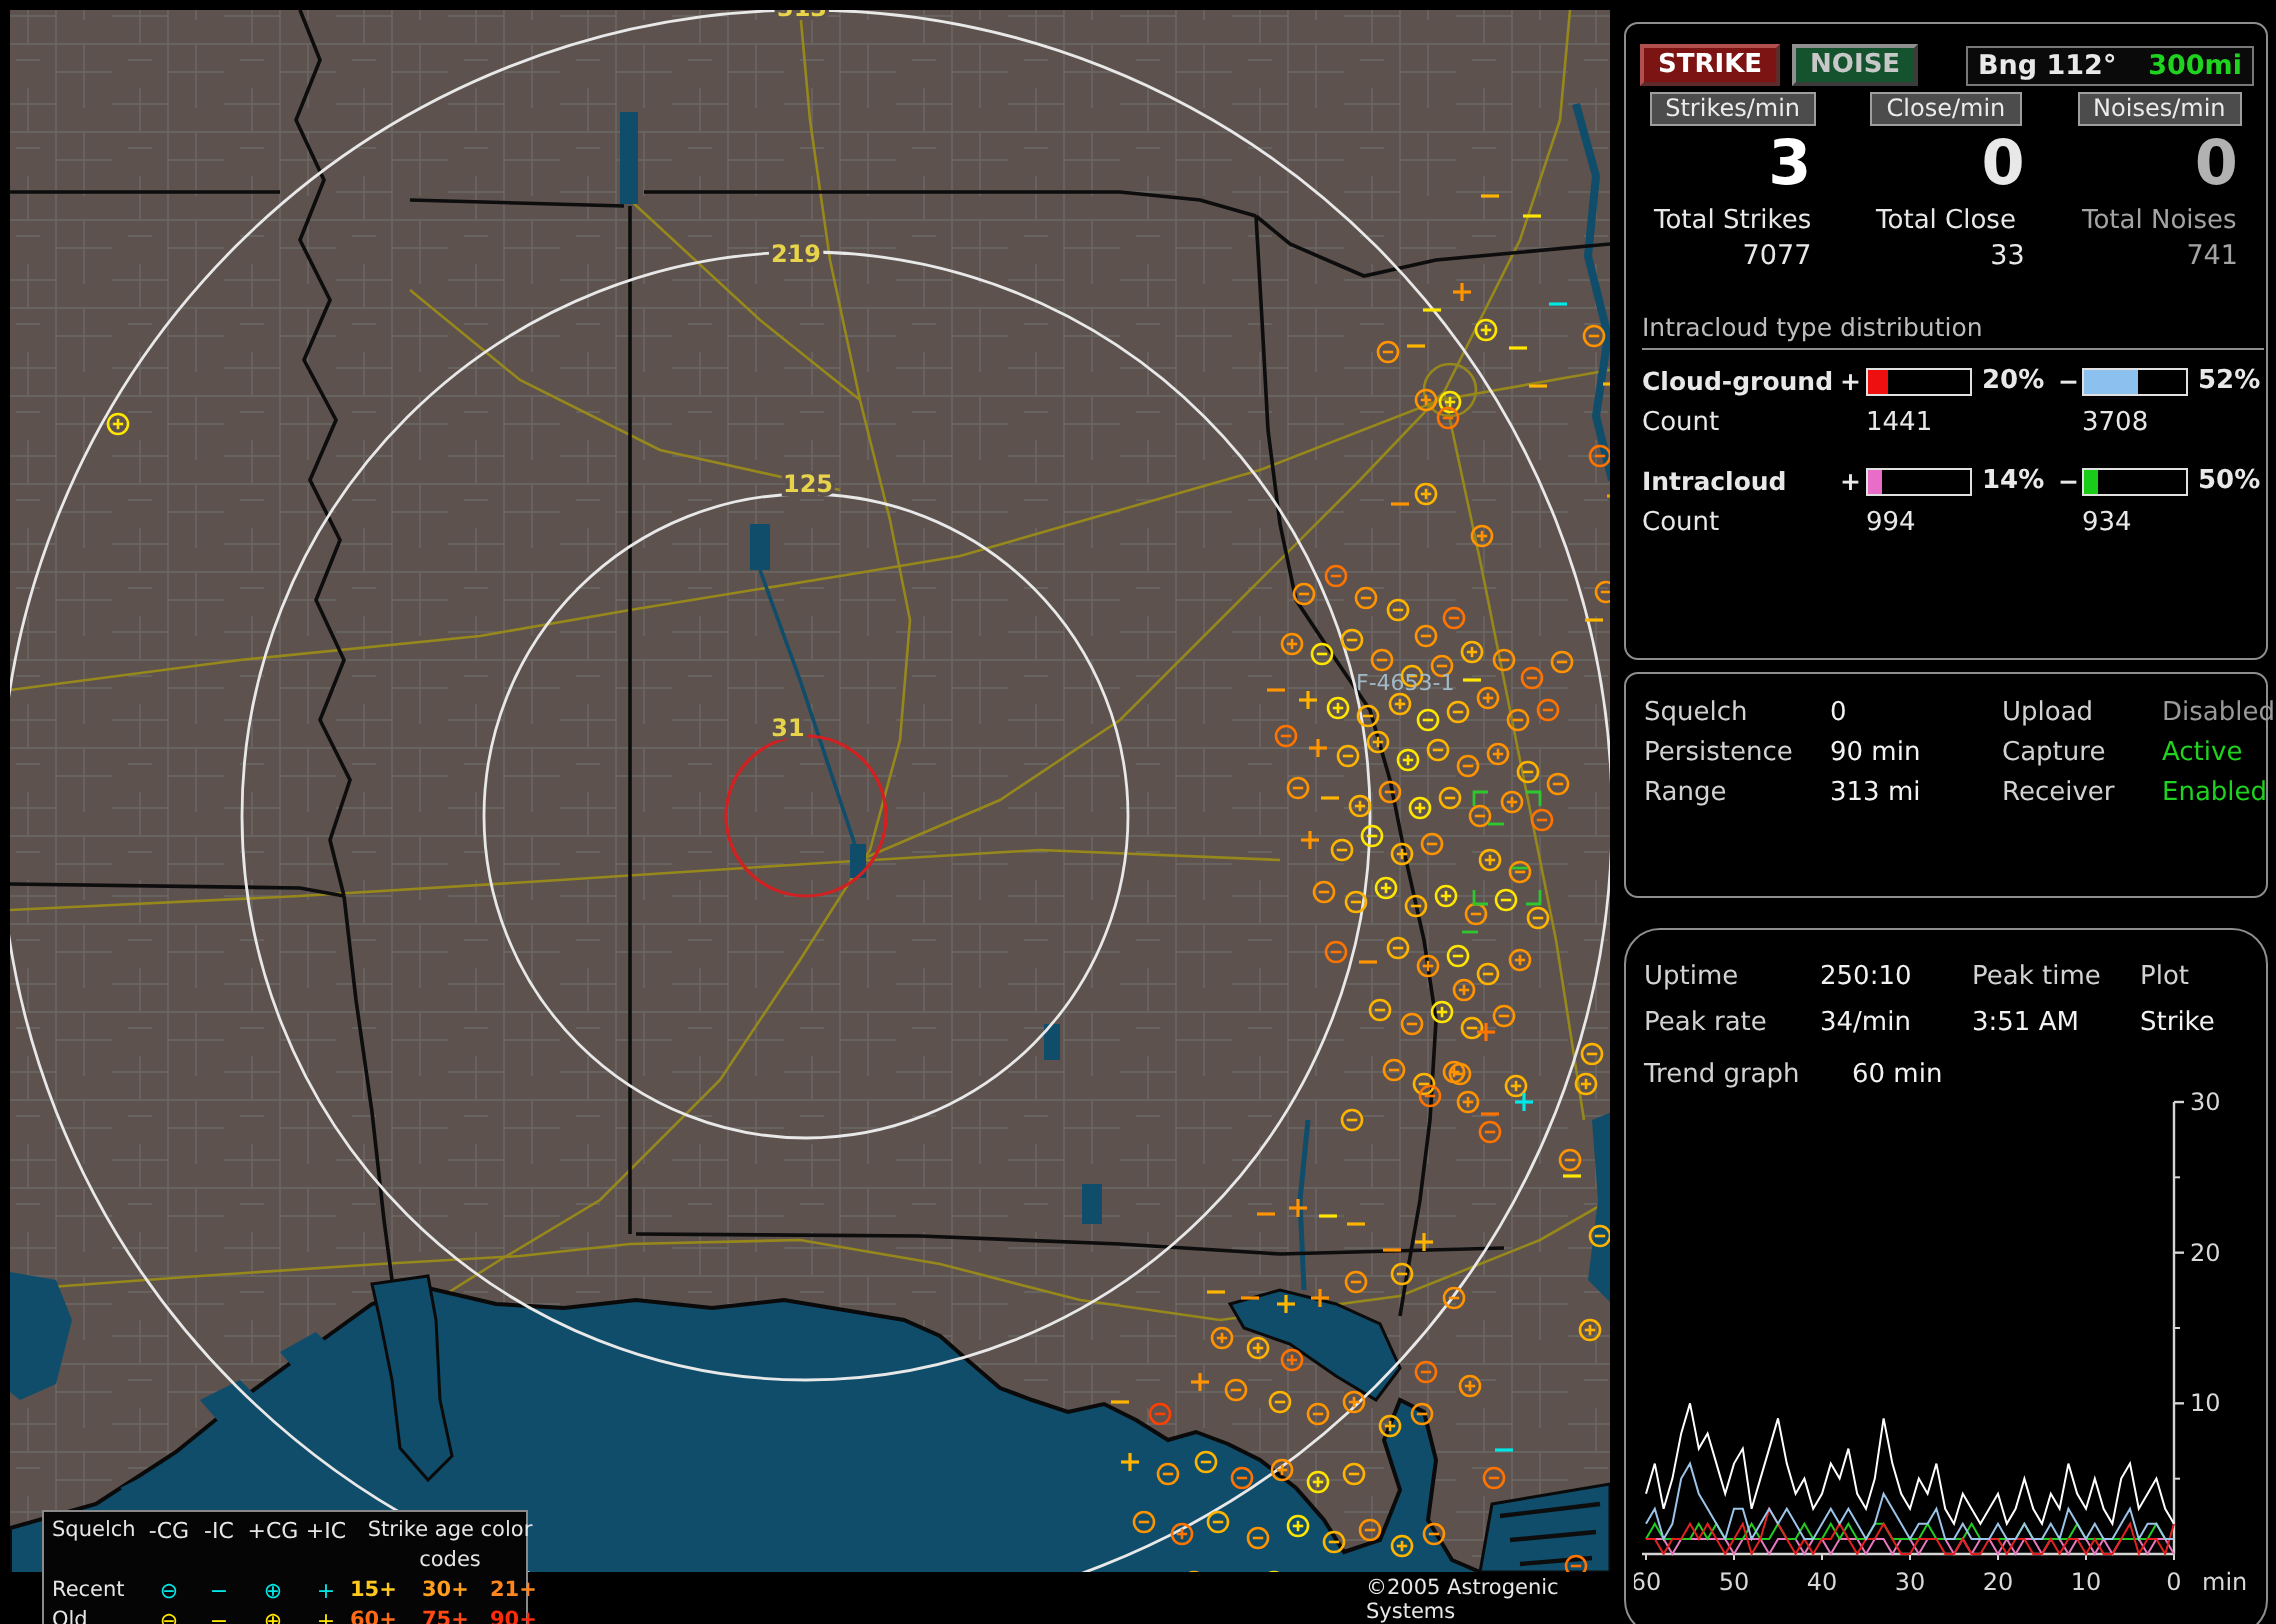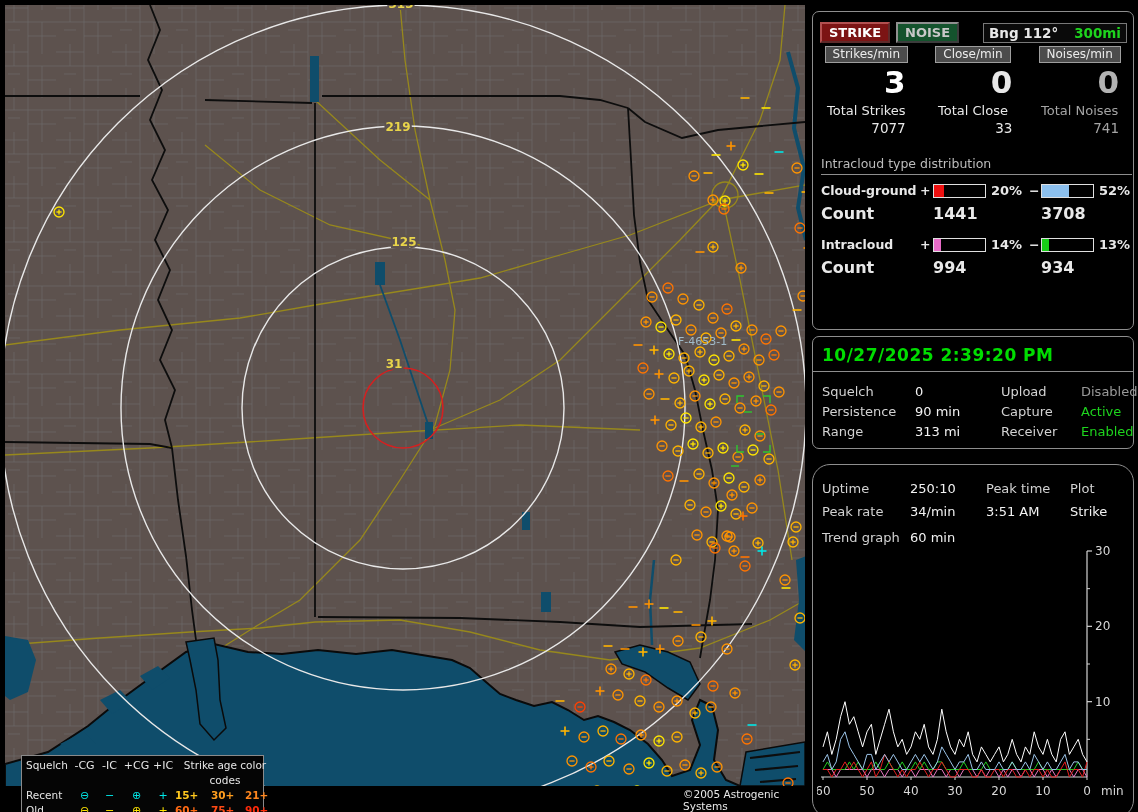--- a/index.html
+++ b/index.html
@@ -40,30 +40,30 @@
   .dist-title{color:#bcbcbc;font-size:12.5px;margin:20px 0 0 8px;padding-bottom:3px;
     border-bottom:1px solid #8e8e8e;margin-right:1px;}
   .dgrid{display:grid;grid-template-columns:99px 13px 53px 43px 12px 53px 40px;
     align-items:center;margin:8px 0 0 8px;font-size:12.5px;}
   .dlabel{font-weight:bold;}
   .sign{font-weight:bold;text-align:left;}
   .bar{height:12px;border:1px solid #e0e0e0;background:#000;}
   .bar>div{height:100%;}
   .pct{font-weight:bold;padding-left:5px;font-size:13px;}
   .cgrid{display:grid;grid-template-columns:99px 13px 96px 12px 93px;margin:6px 0 0 8px;
-    font-size:16px;font-weight:bold;}
+    font-size:13px;font-weight:normal;}
   
   #clock{color:#00dd00;font-weight:bold;font-size:17px;padding:8px 0 6px 9px;
     border-bottom:1px solid #8e8e8e;letter-spacing:0.5px;}
   .setgrid{display:grid;grid-template-columns:93px 86px 80px auto;font-size:13px;
     margin:10px 0 0 9px;line-height:20px;}
   
   .upgrid{display:grid;grid-template-columns:88px 76px 84px auto;font-size:13px;
     margin:12px 0 0 9px;line-height:23px;}
-  .tggrid{display:grid;grid-template-columns:88px auto;font-size:13px;margin:7px 0 0 9px;}
+  .tggrid{display:grid;grid-template-columns:88px auto;font-size:13px;margin:7px 0 0 9px;gap:16px;}
   #trend-svg{position:absolute;left:4px;top:72px;}
   .klabel{color:#d2d2d2;}
   .kval{color:#f2f2f2;}
 </style>
 </head>
 <body>
 
 <div id="map-wrap" class="abs">
   <svg id="map-svg" width="810" height="790">
     <defs>
@@ -914,33 +914,32 @@
     <span class="dlabel">Intracloud</span>
     <span class="sign">+</span>
     <span class="bar">
         <div style="width: 14%; background: rgb(232, 108, 200);"></div>
       </span>
     <span class="pct">14%</span>
     <span class="sign">−</span>
     <span class="bar">
         <div style="width: 13%; background: rgb(24, 204, 24);"></div>
       </span>
-    <span class="pct">13%</span>
+    <span class="pct">50%</span>
   </div>
   <div class="cgrid">
     <span>Count</span>
       <span></span>
     <span>994</span>
       <span></span>
     <span>934</span>
   </div>
 </div>
 
 <div id="panel2" class="panel">
-  <div id="clock">10/27/2025 2:39:20 PM</div>
   <div class="setgrid">
     <span class="klabel">Squelch</span>
     <span class="kval">0</span>
     <span class="klabel">Upload</span>
     <span style="color: rgb(154, 154, 154);">Disabled</span>
 
     <span class="klabel">Persistence</span>
     <span class="kval">90 min</span>
     <span class="klabel">Capture</span>
     <span style="color: rgb(30, 212, 30);">Active</span>

